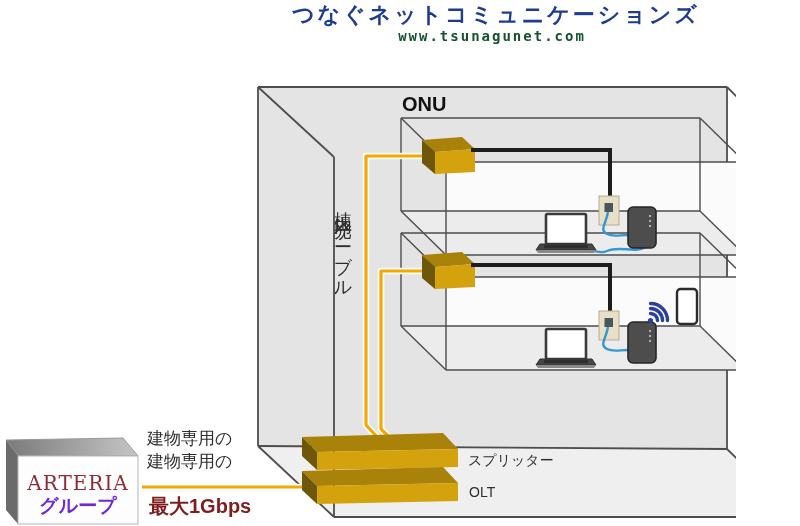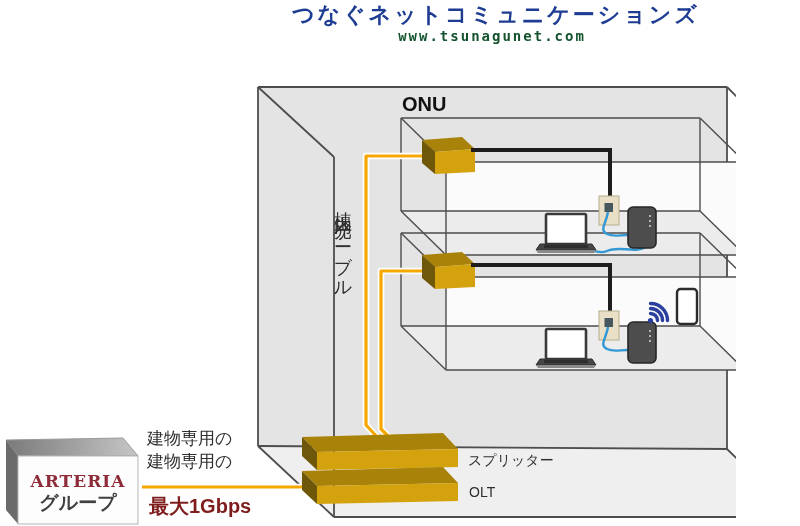--- a/index.html
+++ b/index.html
@@ -15,22 +15,22 @@
   .onu-label{left:402px;top:93px;font-size:20px;font-weight:bold;color:#111;}
   .lan-label{left:477px;top:125px;font-size:17px;}
   .riser-label{left:331px;top:197px;font-size:18px;letter-spacing:5px;
                writing-mode:vertical-rl;}
   .splitter-label{left:468px;top:452px;font-size:14px;}
   .olt-label{left:469px;top:484px;font-size:14px;font-weight:500;}
   .feed-label{left:147px;top:427px;font-size:17px;line-height:23px;}
   .speed-label{left:149px;top:493px;font-size:20px;font-weight:bold;color:#7f1d1d;}
   .arteria{left:18px;top:472px;width:120px;text-align:center;line-height:1.1;}
   .arteria-word{font-family:"DejaVu Serif","Liberation Serif",serif;
-                font-size:17px;font-weight:bold;letter-spacing:1px;color:#8e2b38;}
-  .arteria-group{font-size:19px;font-weight:bold;color:#404040;margin-top:2px;}
+                font-size:20px;font-weight:normal;letter-spacing:1px;color:#8e2b38;}
+  .arteria-group{font-size:19px;font-weight:bold;color:#6d28d9;margin-top:2px;}
 </style>
 </head>
 <body>
 
 <div class="stage">
 
 <svg width="800" height="526" viewBox="0 0 800 526">
 
   <g>
     <rect x="258" y="87" width="469" height="362" fill="#e4e4e4"></rect>

